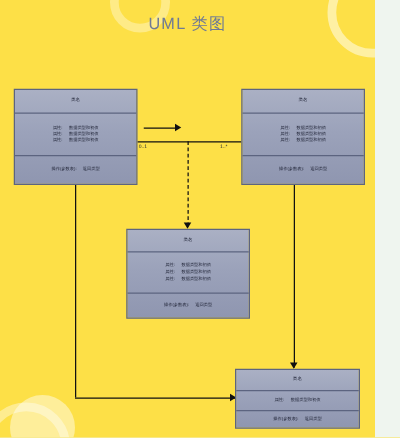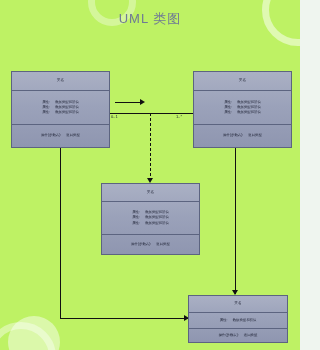--- a/index.html
+++ b/index.html
@@ -10,21 +10,21 @@
     width: 300px;
     height: 350px;
     background: #eff5ef;
     font-family: "Liberation Sans", sans-serif;
     overflow: hidden;
   }
   #canvas {
     position: relative;
     width: 300px;
     height: 350px;
-    background: #bef264;
+    background: #fde047;
     overflow: hidden;
   }
 
   
   .deco {
     position: absolute;
     border-radius: 50%;
     background: #ffffff;
     opacity: 0.55;
     pointer-events: none;

